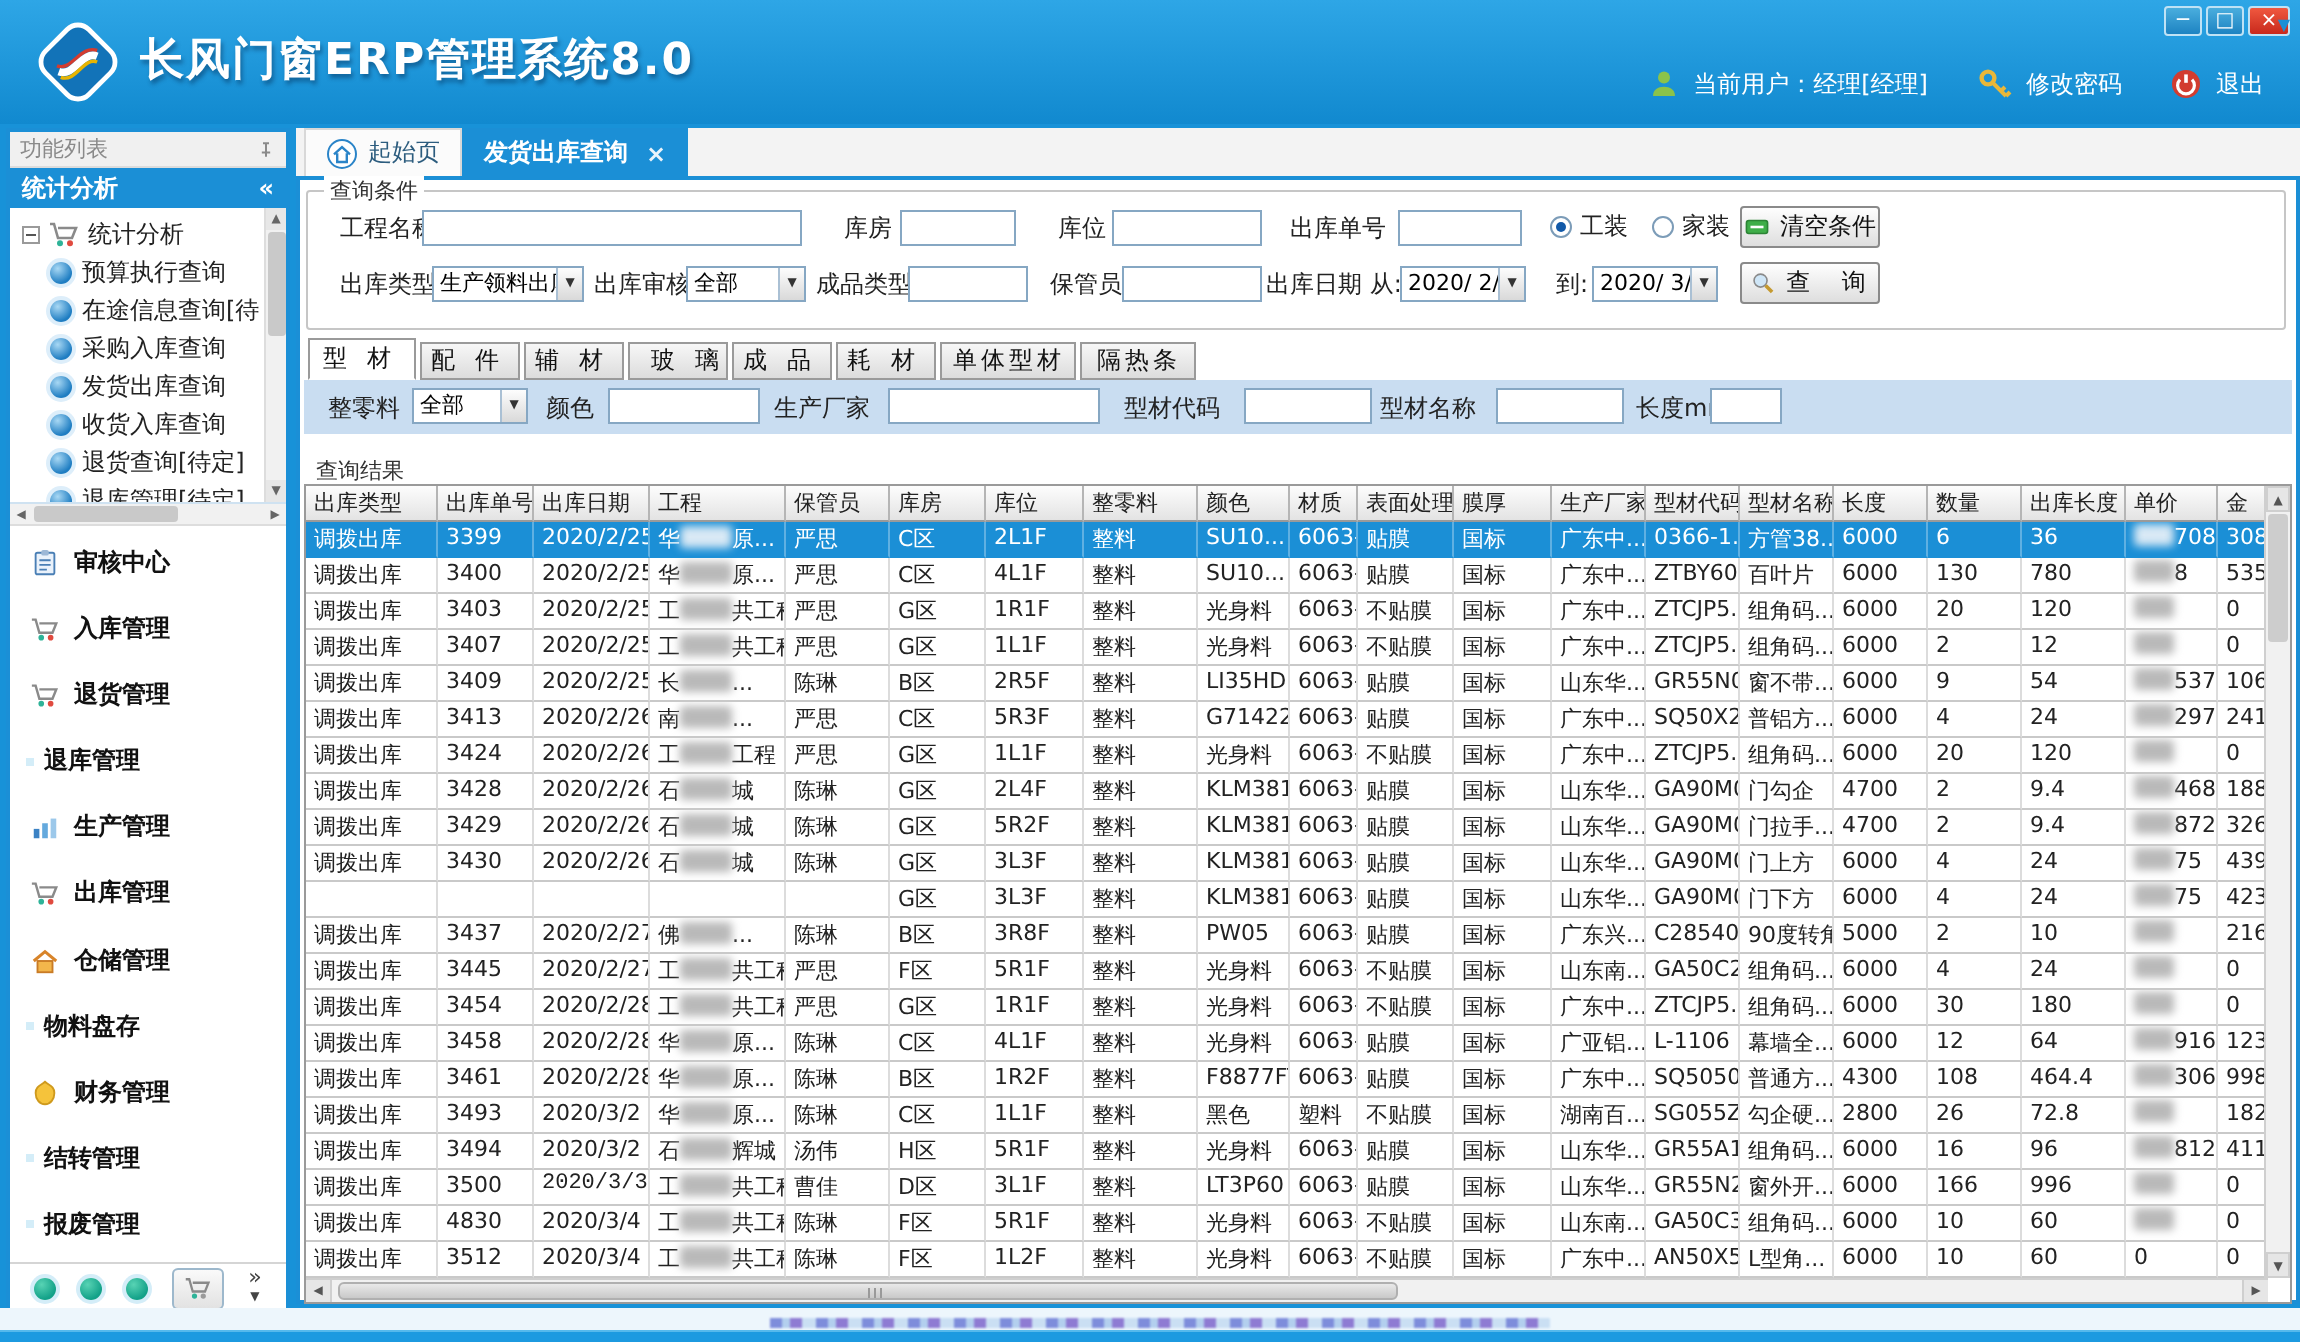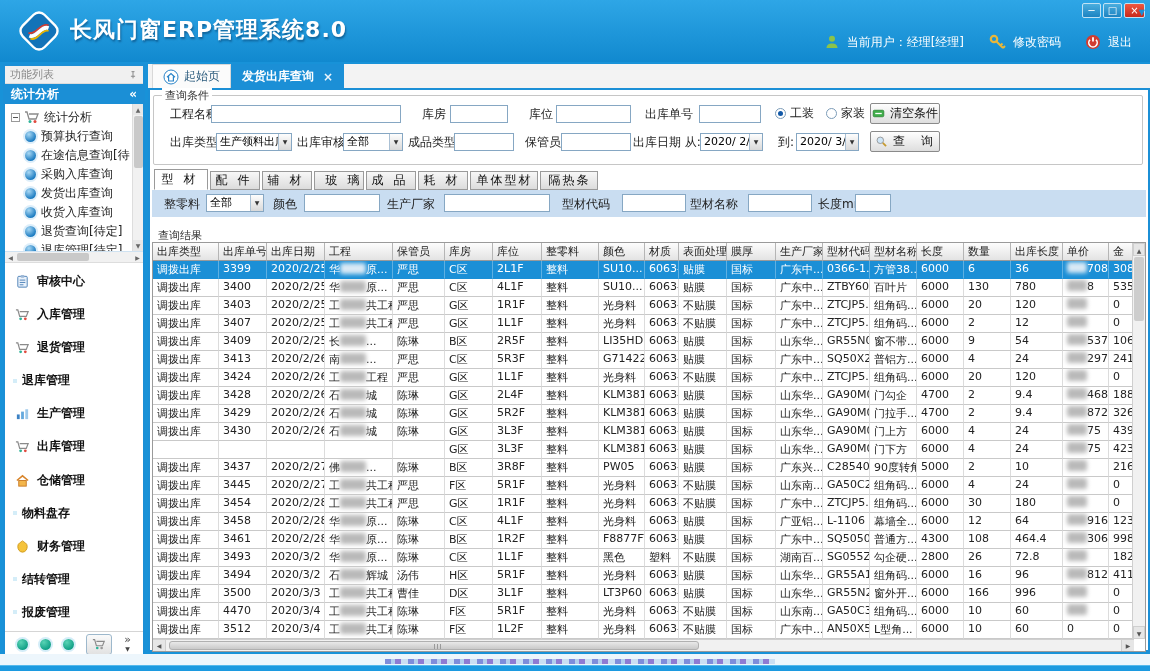--- a/index.html
+++ b/index.html
@@ -839,42 +839,42 @@
           <div class="tcell" style="width: 47px;">组角码...</div>
           <div class="tcell" style="width: 47px;">6000</div>
           <div class="tcell" style="width: 47px;">16</div>
           <div class="tcell" style="width: 52px;">96</div>
           <div class="tcell" style="width: 46px;"><span class="rd" style="width: 20px;"></span><span>812</span></div>
           <div class="tcell" style="width: 24px;">411</div>
         </div>
         <div class="trow">
           <div class="tcell" style="width: 66px;">调拨出库</div>
           <div class="tcell" style="width: 48px;">3500</div>
-          <div class="tcell" style="width: 58px;">2020/3/3</div>
+          <div class="tcell" style="width: 58px; font-family: Liberation Mono, monospace;">2020/3/3</div>
           <div class="tcell" style="width: 68px;"><span>工</span><span class="rd" style="width: 26px;"></span><span>共工程</span></div>
           <div class="tcell" style="width: 52px;">曹佳</div>
           <div class="tcell" style="width: 48px;">D区</div>
           <div class="tcell" style="width: 49px;">3L1F</div>
           <div class="tcell" style="width: 57px;">整料</div>
           <div class="tcell" style="width: 46px;">LT3P60</div>
           <div class="tcell" style="width: 34px;">6063-T5</div>
           <div class="tcell" style="width: 48px;">贴膜</div>
           <div class="tcell" style="width: 49px;">国标</div>
           <div class="tcell" style="width: 47px;">山东华...</div>
           <div class="tcell" style="width: 47px;">GR55N26</div>
           <div class="tcell" style="width: 47px;">窗外开...</div>
           <div class="tcell" style="width: 47px;">6000</div>
           <div class="tcell" style="width: 47px;">166</div>
           <div class="tcell" style="width: 52px;">996</div>
           <div class="tcell" style="width: 46px;"><span class="rd" style="width: 20px;"></span></div>
           <div class="tcell" style="width: 24px;">0</div>
         </div>
         <div class="trow">
           <div class="tcell" style="width: 66px;">调拨出库</div>
-          <div class="tcell" style="width: 48px;">4470</div>
+          <div class="tcell" style="width: 48px;">4830</div>
           <div class="tcell" style="width: 58px;">2020/3/4</div>
           <div class="tcell" style="width: 68px;"><span>工</span><span class="rd" style="width: 26px;"></span><span>共工程</span></div>
           <div class="tcell" style="width: 52px;">陈琳</div>
           <div class="tcell" style="width: 48px;">F区</div>
           <div class="tcell" style="width: 49px;">5R1F</div>
           <div class="tcell" style="width: 57px;">整料</div>
           <div class="tcell" style="width: 46px;">光身料</div>
           <div class="tcell" style="width: 34px;">6063-T5</div>
           <div class="tcell" style="width: 48px;">不贴膜</div>
           <div class="tcell" style="width: 49px;">国标</div>

